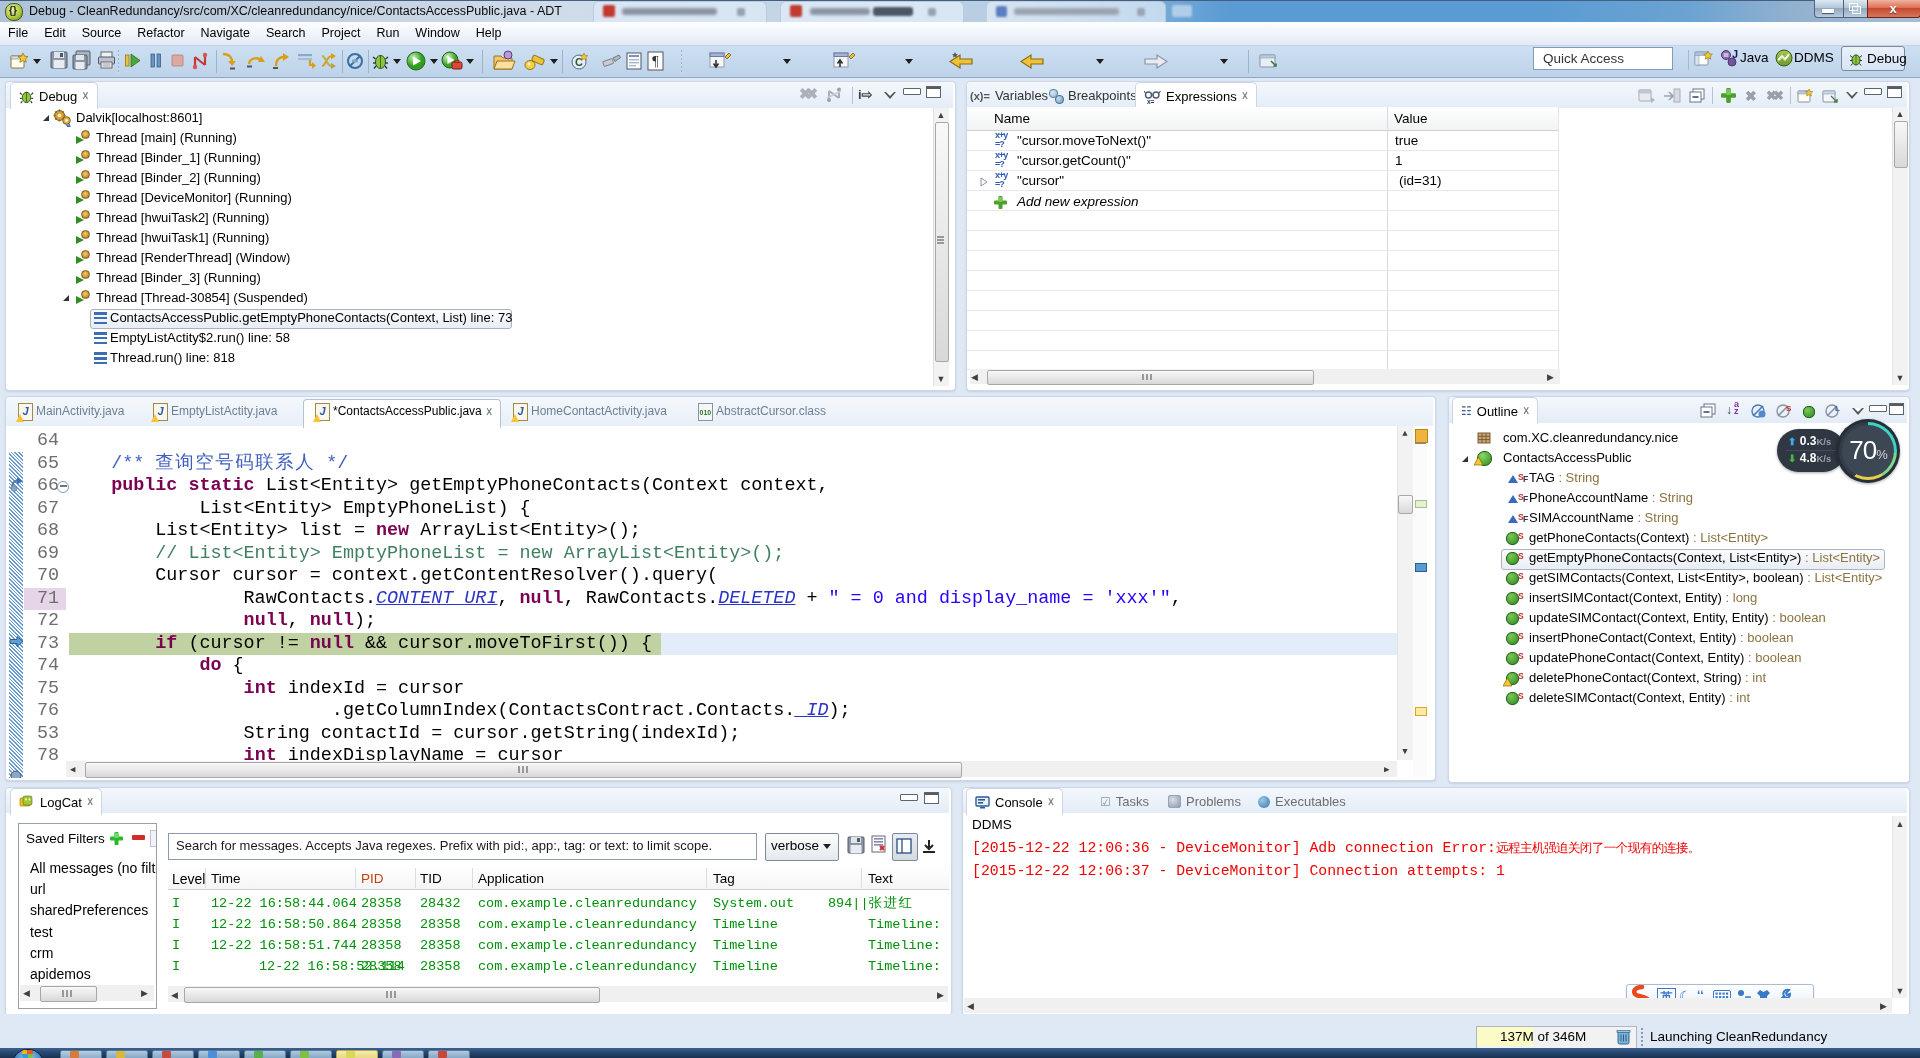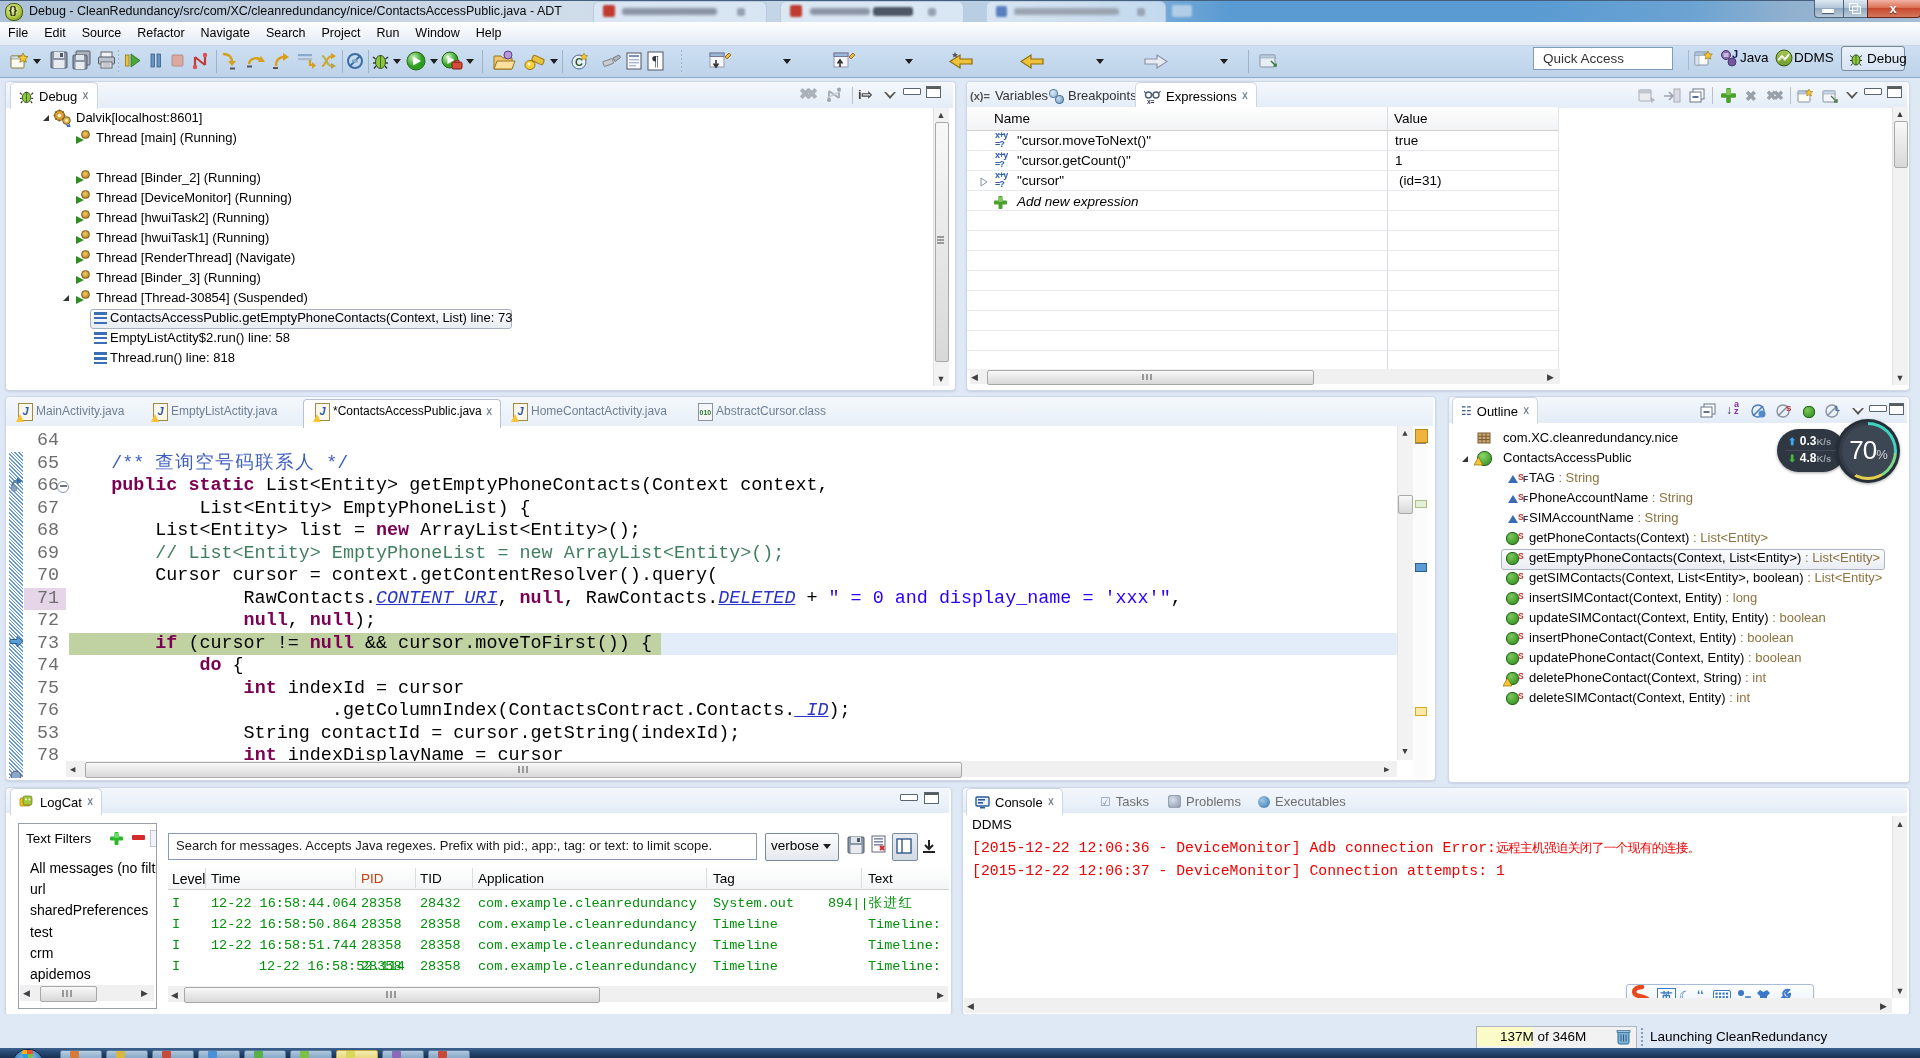--- a/index.html
+++ b/index.html
@@ -357,39 +357,43 @@
         <path d="M6.5 0.5 v2 M6.5 10.5 v2 M0.5 6.5 h2 M10.5 6.5 h2 M2.3 2.3 l1.4 1.4 M9.3 9.3 l1.4 1.4 M10.7 2.3 l-1.4 1.4 M3.7 9.3 l-1.4 1.4" stroke="#8a6516" stroke-width="1.2"></path>
         <circle cx="13.5" cy="11.5" r="3.8" fill="#e0b045" stroke="#7a5a14"></circle>
         <circle cx="13.5" cy="11.5" r="1.4" fill="#fdf2d0"></circle>
         <path d="M13 15.5 l4 2.5 M17 18 l-1-3 M17 18 l-3-.5" stroke="#3a6ab8" stroke-width="1.3" fill="none"></path>
       </svg>
 <div class="ab" style="left:71px;top:1px;line-height:18px;">Dalvik[localhost:8601]</div>
 <div class="trow" style="top:20px;">
         <span class="thico"></span>
         <span class="ttxt">Thread [main] (Running)</span>
       </div>
+<div class="trow" style="top:40px;">
+        <span class="thico"></span>
+        <span class="ttxt">Thread [Binder_1] (Running)</span>
+      </div>
 <div class="trow" style="top:60px;">
         <span class="thico"></span>
         <span class="ttxt">Thread [Binder_2] (Running)</span>
       </div>
 <div class="trow" style="top:80px;">
         <span class="thico"></span>
         <span class="ttxt">Thread [DeviceMonitor] (Running)</span>
       </div>
 <div class="trow" style="top:100px;">
         <span class="thico"></span>
         <span class="ttxt">Thread [hwuiTask2] (Running)</span>
       </div>
 <div class="trow" style="top:120px;">
         <span class="thico"></span>
         <span class="ttxt">Thread [hwuiTask1] (Running)</span>
       </div>
 <div class="trow" style="top:140px;">
         <span class="thico"></span>
-        <span class="ttxt">Thread [RenderThread] (Navigate)</span>
+        <span class="ttxt">Thread [RenderThread] (Window)</span>
       </div>
 <div class="trow" style="top:160px;">
         <span class="thico"></span>
         <span class="ttxt">Thread [Binder_3] (Running)</span>
       </div>
 <svg class="ico" style="left:56px;top:185px;" width="10" height="10" viewBox="0 0 10 10">
         <path d="M2 8 L8 8 L8 2 Z" fill="#333"></path>
       </svg>
 <div class="trow" style="top:180px;">
         <span class="thico"></span>
@@ -771,21 +775,21 @@
         <rect x="4" y="1" width="9" height="9" rx="2" fill="#a4c639" stroke="#4e6410" stroke-width=".6"></rect>
         <circle cx="7" cy="4.5" r=".9" fill="#fff"></circle>
         <circle cx="10.5" cy="4.5" r=".9" fill="#fff"></circle>
       </svg>
  <span>LogCat</span>
       <span class="tabx">☓</span>
 </div>
 <div id="logcatbody" class="ab" style="left:6px;top:813px;width:943px;height:200px;overflow:hidden;">
 
  <div class="ab" style="left:12px;top:10px;width:137px;height:184px;border:1px solid #9aa0a8;background:#fff;overflow:hidden;">
-  <div class="ab" style="left:7px;top:7px;font-size:13.5px;color:#000;">Text Filters</div>
+  <div class="ab" style="left:7px;top:7px;font-size:13.5px;color:#000;">Saved Filters</div>
   <div class="ab" style="left:91px;top:7px;width:13px;height:13px;"><svg width="13" height="13" viewBox="0 0 13 13">
             <rect x="4.5" y="0" width="4" height="13" rx="1" fill="#2ab82a"></rect>
             <rect x="0" y="4.5" width="13" height="4" rx="1" fill="#2ab82a"></rect>
             <rect x="4.5" y="1" width="4" height="5" fill="#66dd66"></rect>
           </svg></div>
   <div class="ab" style="left:113px;top:11px;width:13px;height:4.5px;background:#d42a2a;border-radius:1px;"></div>
   <div class="ab" style="left:131px;top:6px;width:12px;height:15px;border:1px solid #aab;border-right:none;background:#eef;opacity:.7;"></div>
   <div class="ab" style="left:11px;top:34px;font-size:14px;color:#000;line-height:21.2px;white-space:nowrap;">All messages (no filte<br>url<br>sharedPreferences<br>test<br>crm<br>apidemos</div>
   <div class="ab" style="left:1px;top:161px;width:134px;height:16px;background:#f0f0f0;"></div>
   <div class="ab sarrow" style="left:4px;top:163px;">◀</div>

